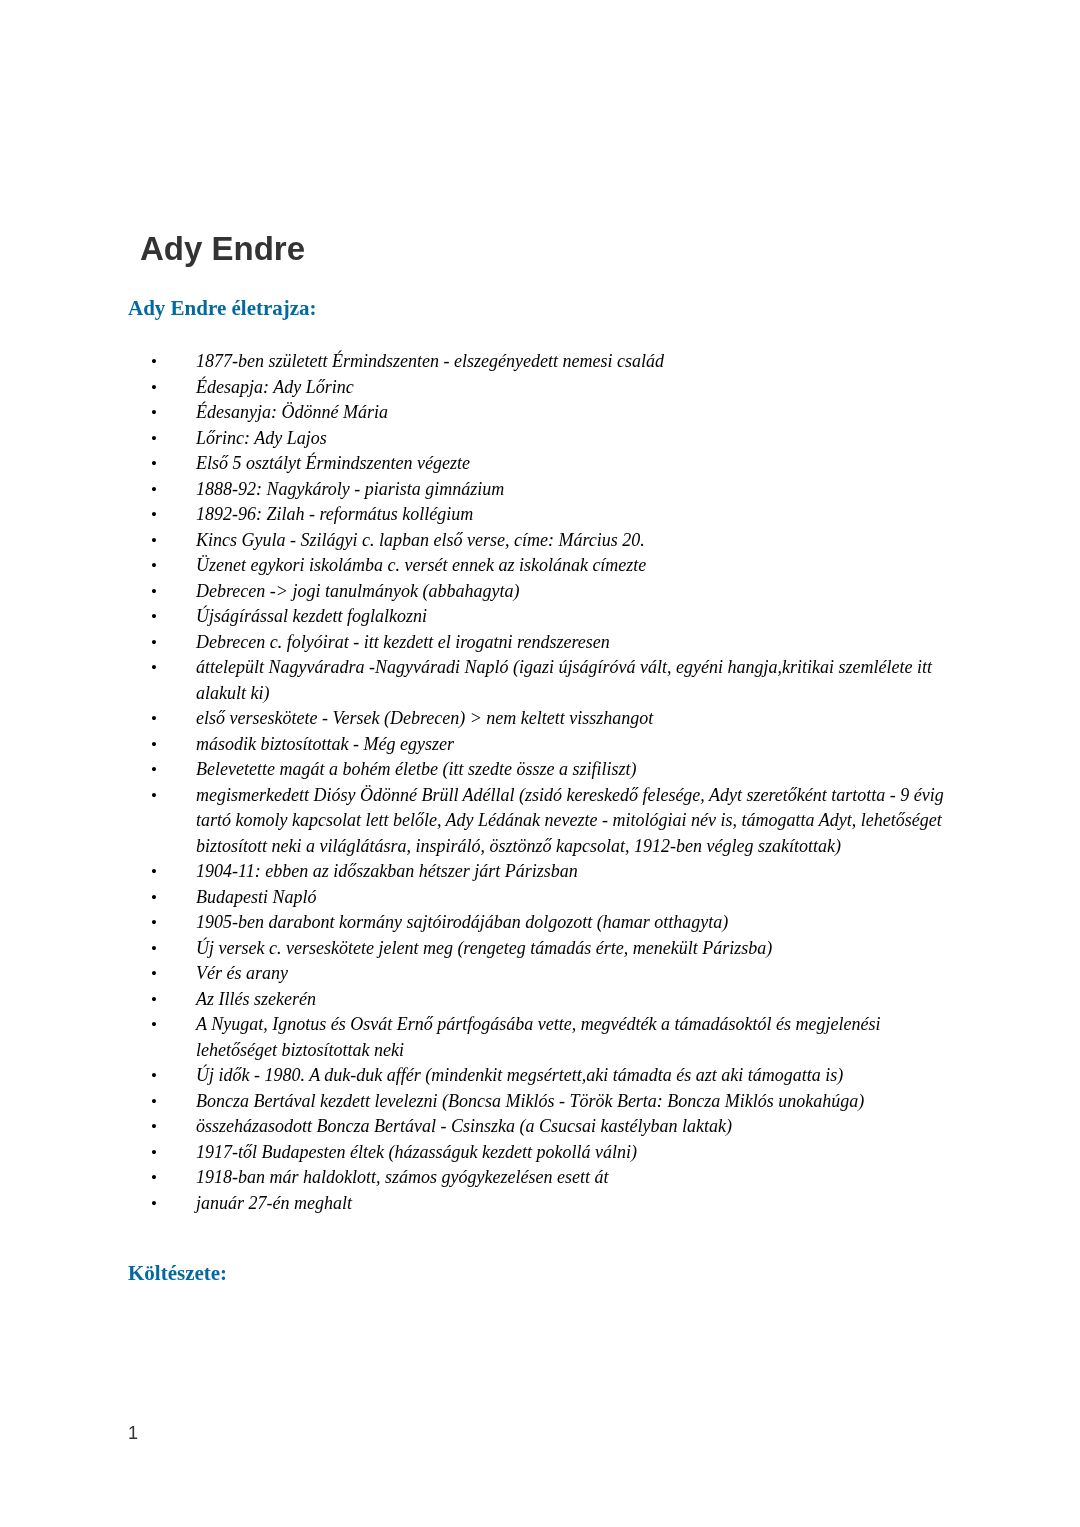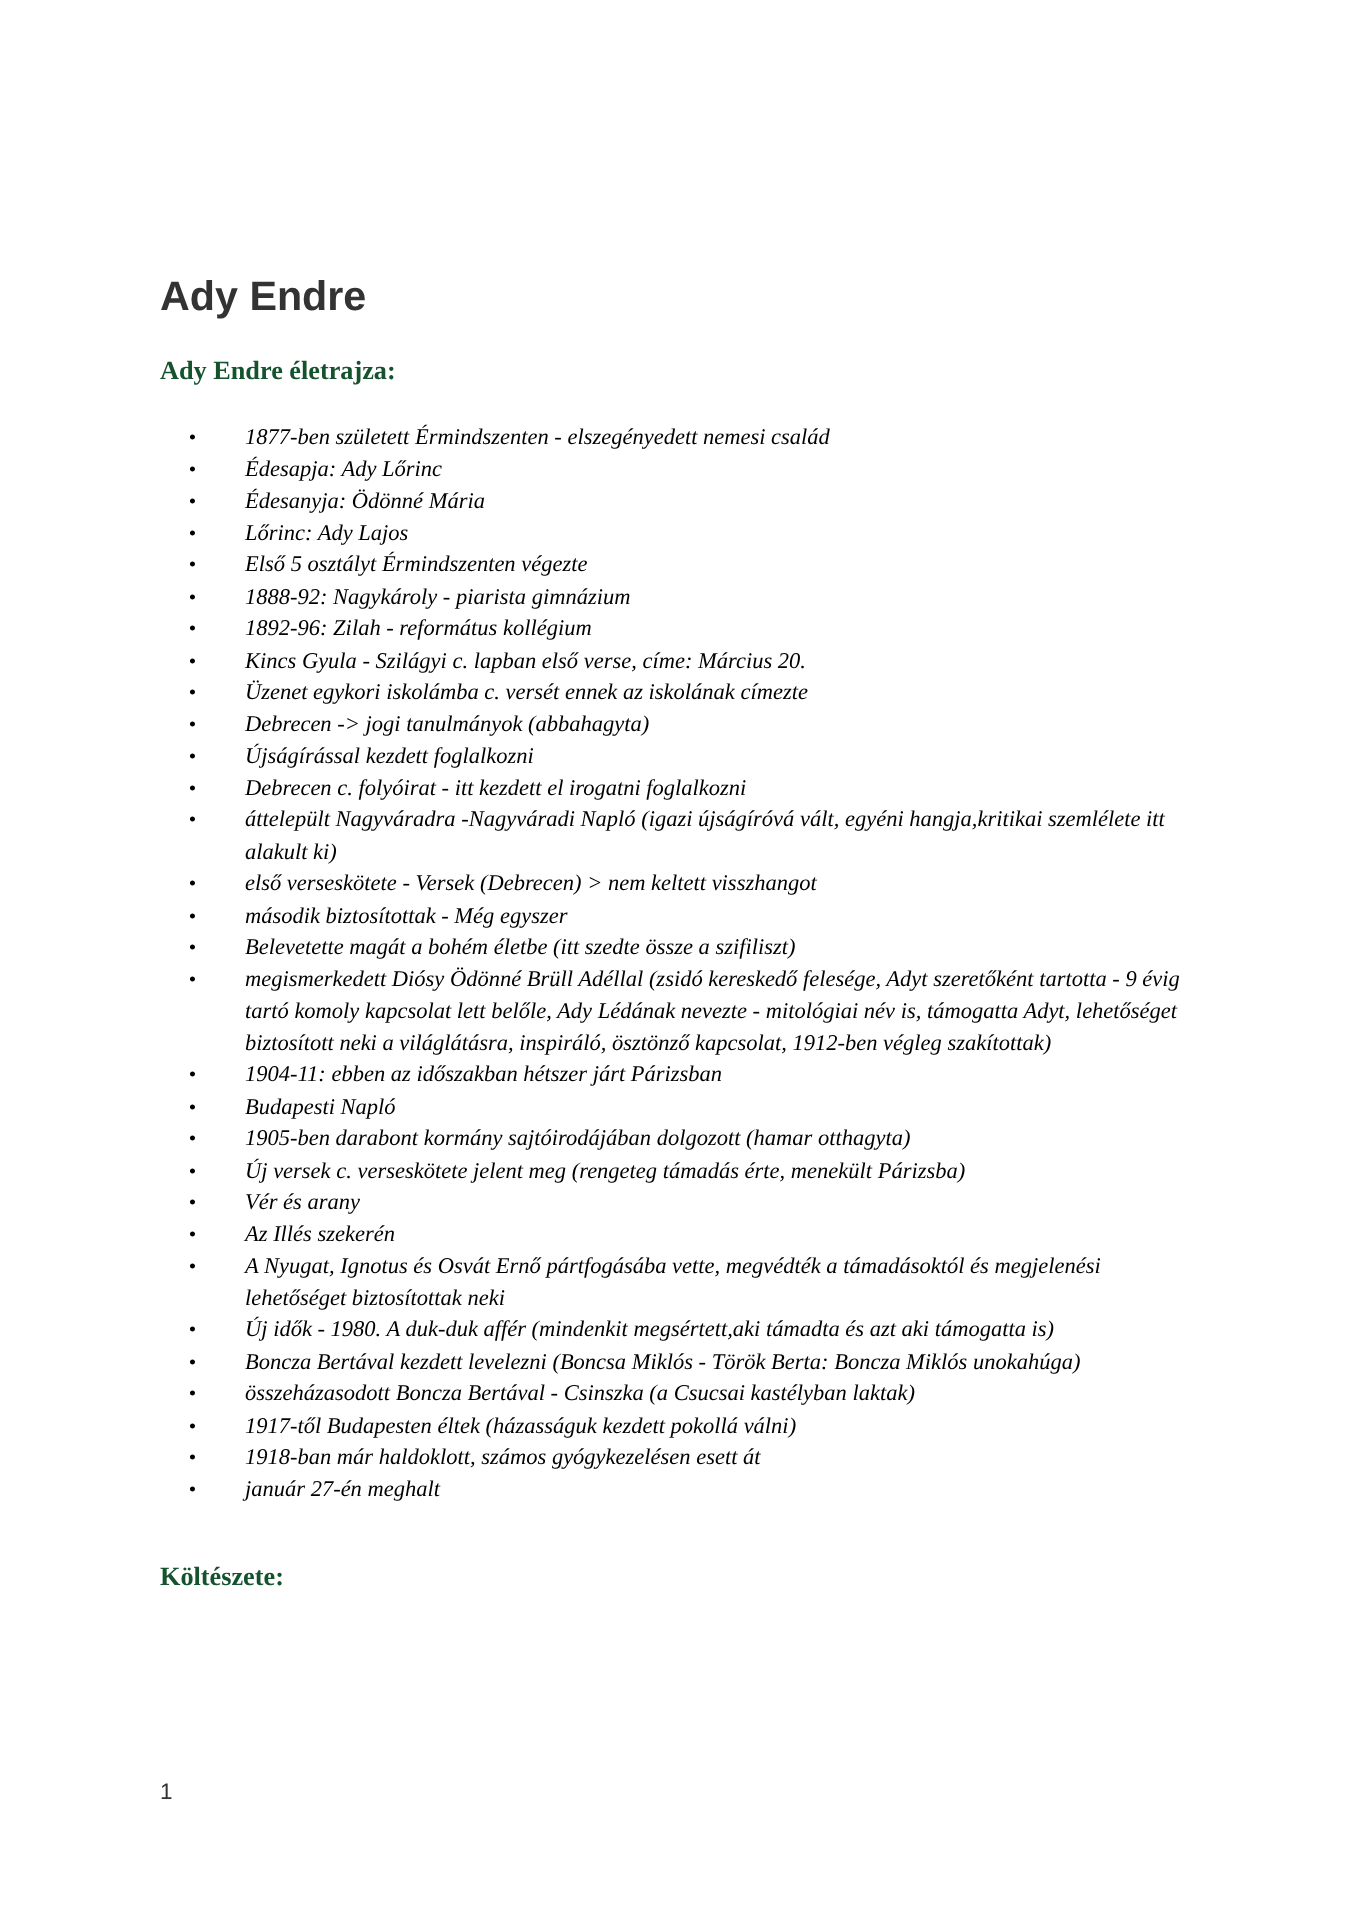--- a/index.html
+++ b/index.html
@@ -24,29 +24,29 @@
     left: 128px;
     top: 220px;
     width: 832px;
   }
   .doc-title {
     font-family: "Liberation Sans", sans-serif;
     font-size: 33px;
     line-height: 34px;
     font-weight: 700;
     color: #333333;
-    margin: 0;
+    margin: 12px;
     letter-spacing: 0;
   }
   .section-heading {
     font-family: "Liberation Serif", serif;
     font-size: 21px;
     line-height: 24px;
     font-weight: 700;
-    color: #14532d;
+    color: #0369a1;
     margin: 30px 0 0 0;
   }
   .bullet-list {
     list-style: none;
     margin: 29px 0 0 0;
     padding: 0;
     width: 828px;
     font-size: 18px;
     line-height: 25.5px;
   }
@@ -125,21 +125,21 @@
         <li>
           <span class="bullet-marker">•</span>
           <span class="bullet-text">Debrecen -&gt; jogi tanulmányok (abbahagyta)</span>
         </li>
         <li>
           <span class="bullet-marker">•</span>
           <span class="bullet-text">Újságírással kezdett foglalkozni</span>
         </li>
         <li>
           <span class="bullet-marker">•</span>
-          <span class="bullet-text">Debrecen c. folyóirat - itt kezdett el irogatni foglalkozni</span>
+          <span class="bullet-text">Debrecen c. folyóirat - itt kezdett el irogatni rendszeresen</span>
         </li>
         <li>
           <span class="bullet-marker">•</span>
           <span class="bullet-text">áttelepült Nagyváradra -Nagyváradi Napló (igazi újságíróvá vált, egyéni hangja,kritikai szemlélete itt alakult ki)</span>
         </li>
         <li>
           <span class="bullet-marker">•</span>
           <span class="bullet-text">első verseskötete - Versek (Debrecen) &gt; nem keltett visszhangot</span>
         </li>
         <li>

